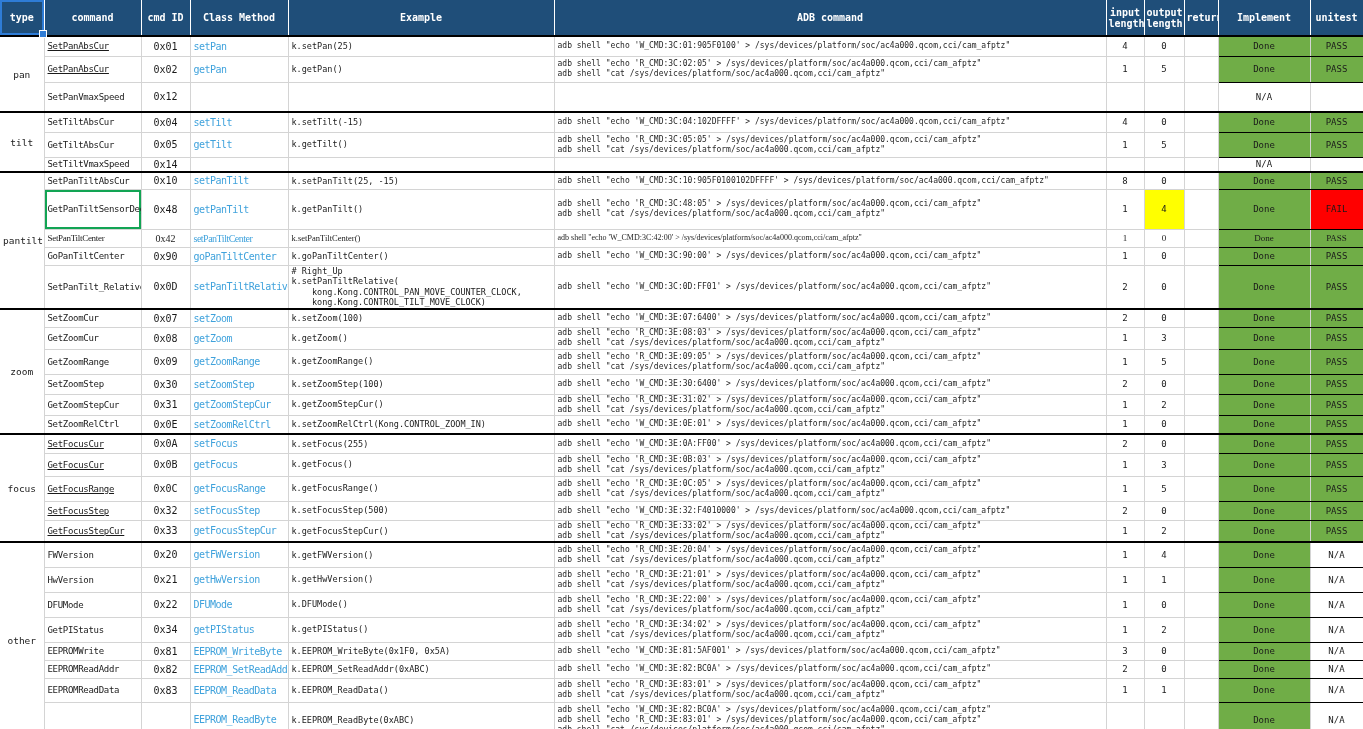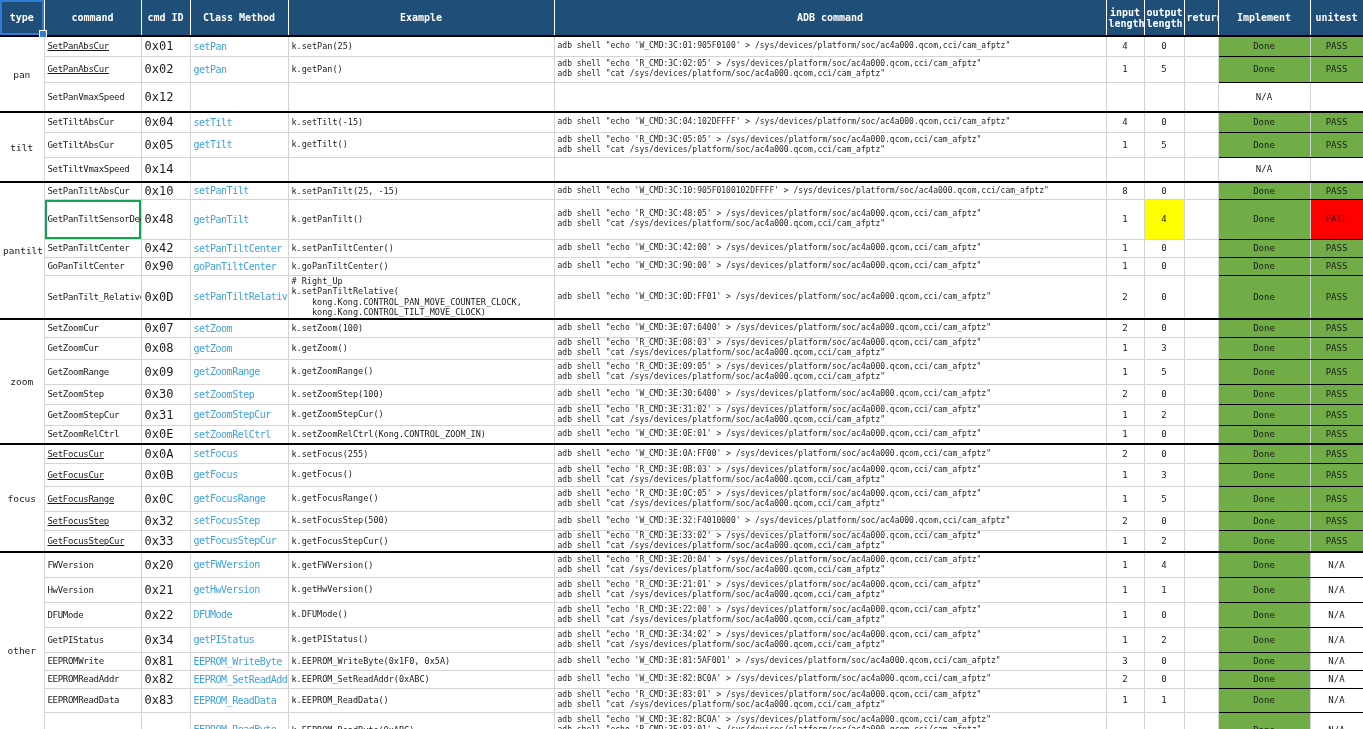--- a/index.html
+++ b/index.html
@@ -13,21 +13,21 @@
      border-bottom:1px solid #000;height:27px;padding:4px 2px;position:relative;text-align:center;}
   td{box-sizing:border-box;padding:0 3px;border-right:1px solid #d4d4d4;border-bottom:1px solid #d4d4d4;
      overflow:hidden;color:#1a1a1a;vertical-align:middle;}
   .c-type{text-align:center;font-size:9.5px;}
   .c-command{font-size:9px;letter-spacing:-0.3px;white-space:pre;}
   .link{text-decoration:underline;}
   .sel-green{box-shadow:inset 0 0 0 2px var(--peer-selection-green,#12A454);}
   .sel-blue{box-shadow:inset 0 0 0 2px var(--selection-blue,#2E7CD6);}
   .fill-handle{position:absolute;right:-3px;bottom:-3px;width:6px;height:6px;
      background:var(--selection-blue,#2E7CD6);border:1px solid #fff;z-index:5;display:block;}
-  .c-cmd{font-size:12px;}
+  .c-cmd{text-align:center;font-size:10px;}
   .c-method{color:var(--method-blue,#3FA2DC);font-size:10px;letter-spacing:-0.5px;white-space:pre;}
   .c-example{font-size:8.5px;line-height:10.5px;white-space:pre;}
   .c-adb{font-size:8px;line-height:10px;white-space:pre;color:#262626;}
   .c-num{text-align:center;font-size:9px;}
   .c-impl,.c-unit{text-align:center;font-size:9px;border-bottom-color:#000;}
   .bg-green{background:var(--done-green,#70AD47);}
   .bg-red{background:var(--fail-red,#FF0000);margin-top:26px;}
   .bg-yellow{background:var(--highlight-yellow,#FFFF00);}
   .group-start{border-top:2px solid #000;}
 </style>
@@ -123,21 +123,21 @@
         <td class="c-method">getTilt</td>
         <td class="c-example">k.getTilt()</td>
         <td class="c-adb">adb shell "echo 'R_CMD:3C:05:05' &gt; /sys/devices/platform/soc/ac4a000.qcom,cci/cam_afptz"
 adb shell "cat /sys/devices/platform/soc/ac4a000.qcom,cci/cam_afptz"</td>
         <td class="c-num">1</td>
         <td class="c-num">5</td>
         <td class="c-return"></td>
         <td class="c-impl bg-green">Done</td>
         <td class="c-unit bg-green">PASS</td>
       </tr>
-      <tr style="height: 25px; padding-left: 48px;">
+      <tr style="height: 15px; padding-left: 48px;">
         <td class="c-command">SetTiltVmaxSpeed</td>
         <td class="c-cmd">0x14</td>
         <td class="c-method"></td>
         <td class="c-example"></td>
         <td class="c-adb"></td>
         <td class="c-num"></td>
         <td class="c-num"></td>
         <td class="c-return"></td>
         <td class="c-impl">N/A</td>
         <td class="c-unit"></td>
@@ -161,21 +161,21 @@
         <td class="c-method">getPanTilt</td>
         <td class="c-example">k.getPanTilt()</td>
         <td class="c-adb">adb shell "echo 'R_CMD:3C:48:05' &gt; /sys/devices/platform/soc/ac4a000.qcom,cci/cam_afptz"
 adb shell "cat /sys/devices/platform/soc/ac4a000.qcom,cci/cam_afptz"</td>
         <td class="c-num">1</td>
         <td class="c-num bg-yellow">4</td>
         <td class="c-return"></td>
         <td class="c-impl bg-green">Done</td>
         <td class="c-unit bg-red">FAIL</td>
       </tr>
-      <tr style="height: 18px;">
+      <tr style="height: 18px; font-family: Liberation Serif, serif;">
         <td class="c-command">SetPanTiltCenter</td>
         <td class="c-cmd">0x42</td>
         <td class="c-method">setPanTiltCenter</td>
         <td class="c-example">k.setPanTiltCenter()</td>
         <td class="c-adb">adb shell "echo 'W_CMD:3C:42:00' &gt; /sys/devices/platform/soc/ac4a000.qcom,cci/cam_afptz"</td>
         <td class="c-num">1</td>
         <td class="c-num">0</td>
         <td class="c-return"></td>
         <td class="c-impl bg-green">Done</td>
         <td class="c-unit bg-green">PASS</td>

